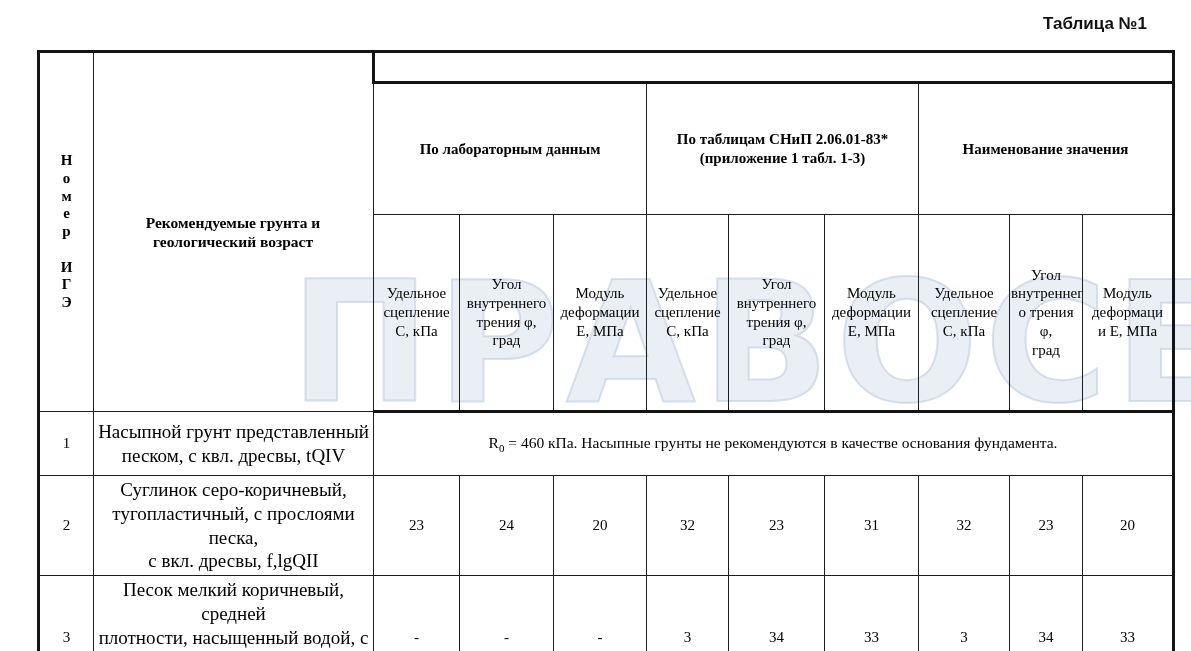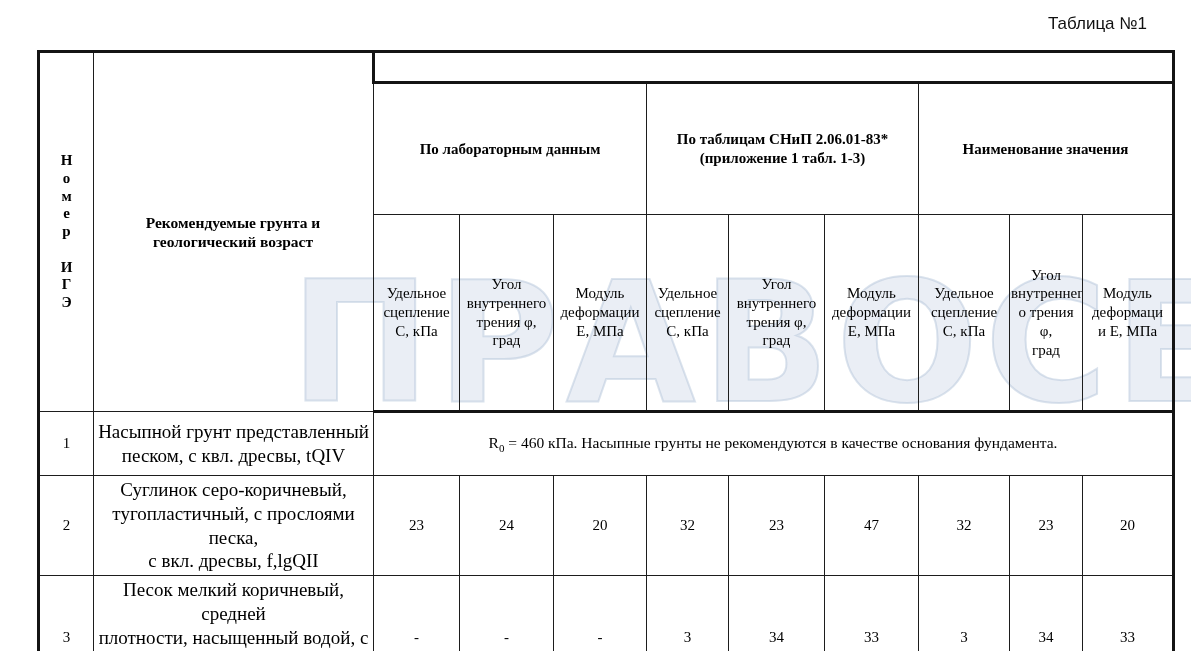--- a/index.html
+++ b/index.html
@@ -4,21 +4,21 @@
 <style>
   html,body{margin:0;padding:0;}
   body{
     width:1191px;height:651px;position:relative;background:#ffffff;
     font-family:"Liberation Serif","DejaVu Serif",serif;color:#000;
     overflow:hidden;
   }
   .page-title{
     position:absolute;top:14px;right:44px;
     font-family:"Liberation Sans","DejaVu Sans",sans-serif;
-    font-weight:normal;font-size:17px;color:#111;
+    font-weight:bold;font-size:17px;color:#111;
   }
   .watermark{
     position:absolute;left:290px;top:248px;width:760px;height:200px;
     font-family:"DejaVu Sans","Liberation Sans",sans-serif;
     font-weight:bold;font-size:168px;line-height:190px;letter-spacing:6px;
     color:rgba(199,211,228,0.38);
     -webkit-text-stroke:2px rgba(176,192,214,0.45);
     z-index:0;user-select:none;white-space:nowrap;
   }
   table.geo{
@@ -140,21 +140,21 @@
   <tr class="row2">
     <td>2</td>
     <td class="namecell">Суглинок серо-коричневый,
 тугопластичный, с прослоями песка,
 с вкл. дресвы, f,lgQII</td>
     <td class="g-sep">23</td>
     <td>24</td>
     <td>20</td>
     <td class="g-sep">32</td>
     <td>23</td>
-    <td>47</td>
+    <td>31</td>
     <td class="g-sep">32</td>
     <td>23</td>
     <td>20</td>
   </tr>
 
   <tr class="row3">
     <td>3</td>
     <td class="namecell">Песок мелкий коричневый, средней
 плотности, насыщенный водой, с
 редкими прослоями песка ср.

